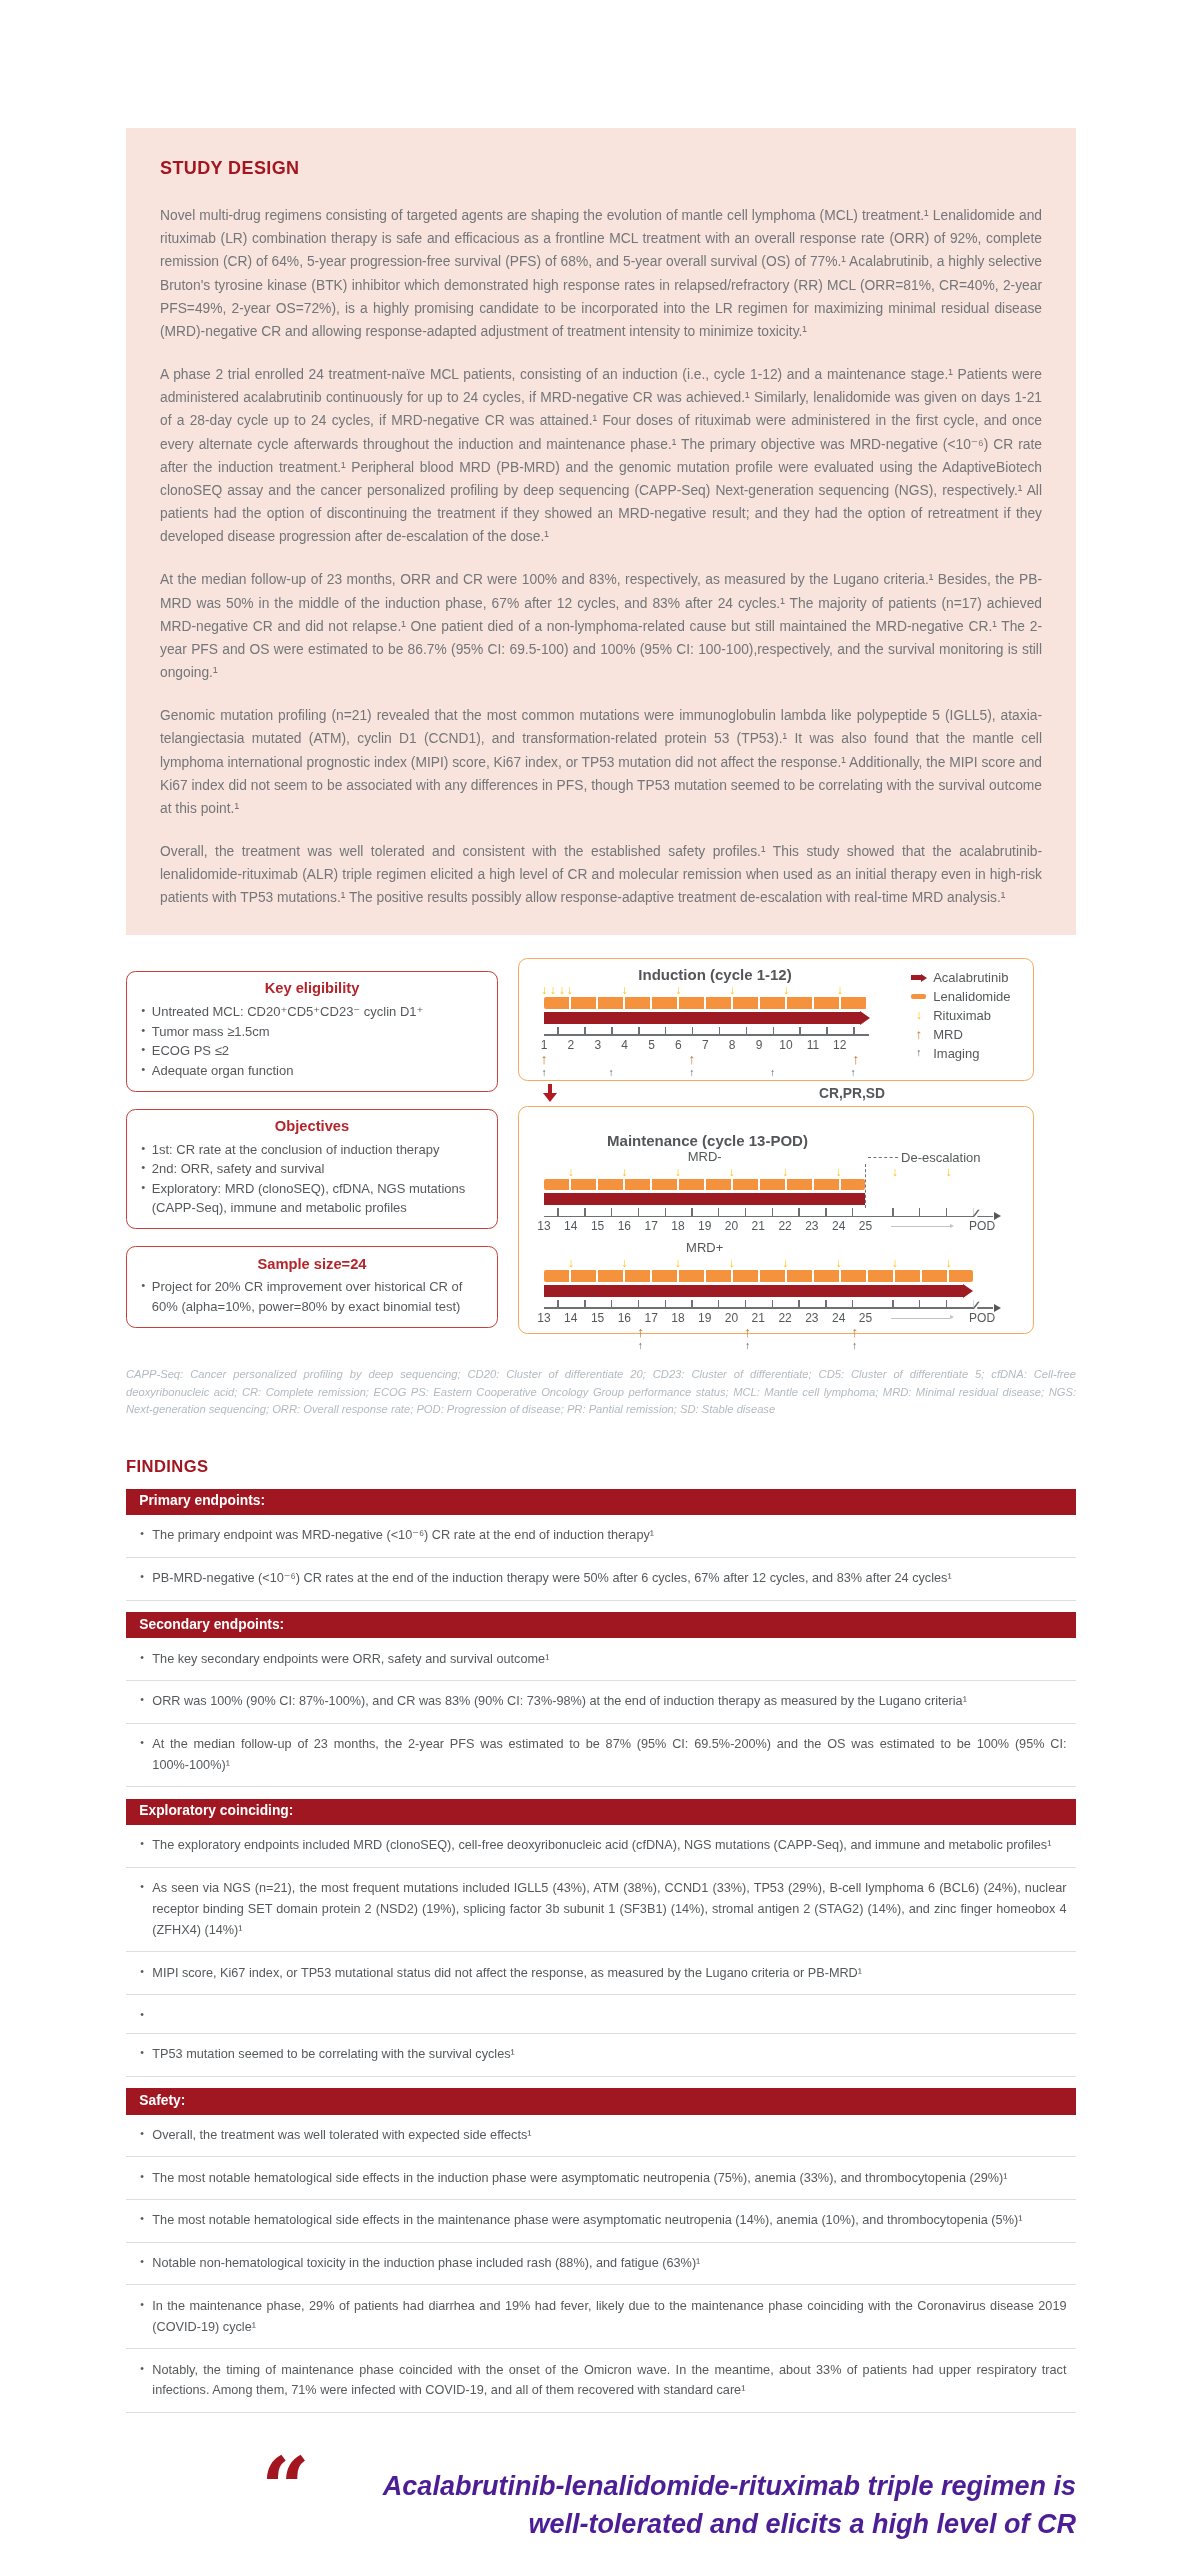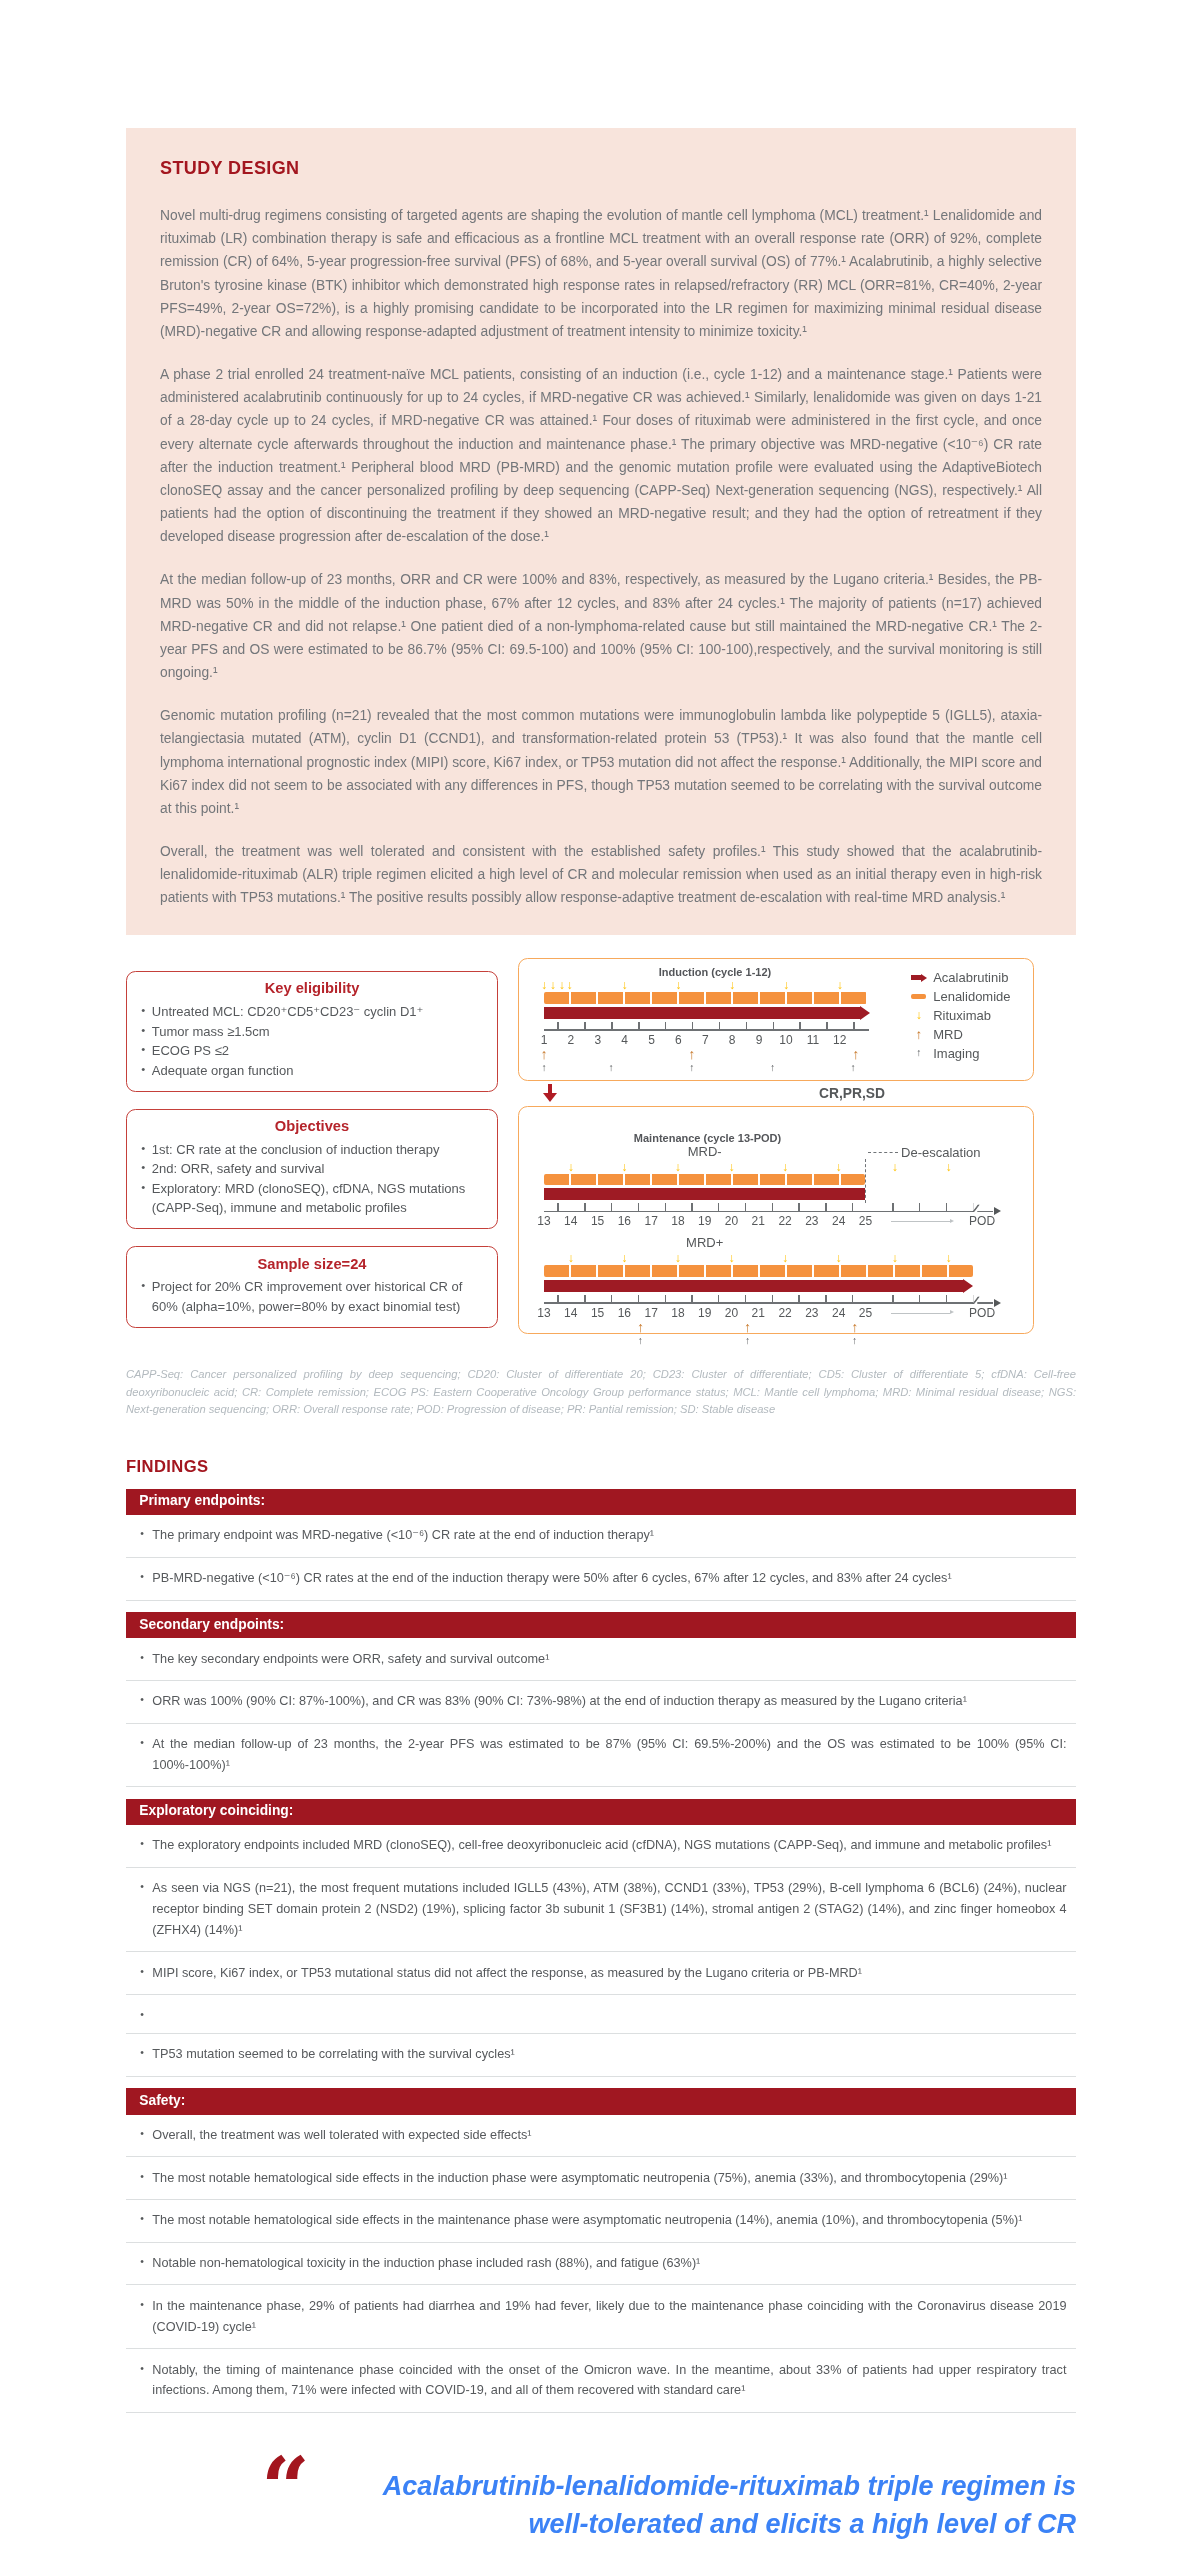--- a/index.html
+++ b/index.html
@@ -19,21 +19,21 @@
   .info-box{border:1.9px solid #C5403A;border-radius:9.5px;padding:8.5px 12.3px 10.4px;background:#fff;}
   .info-title{color:#B5242B;font-weight:bold;font-size:14.7px;text-align:center;margin-bottom:5.7px;}
   .info-list .li{display:flex;font-size:13px;color:#56595C;line-height:1.5;text-align:left;}
   .info-list .dot{flex:0 0 auto;margin:0 6.6px 0 1.9px;font-size:11.4px;color:#56595C;}
   .info-list .li-text{flex:1;}
 
   .right-col{width:516px;margin-left:20px;}
   .obox{position:relative;border:1.9px solid #F7A95C;border-radius:9.5px;box-sizing:border-box;background:#fff;}
   .induction-box{height:123px;padding-top:7.6px;}
   .maintenance-box{height:228px;padding-top:25px;margin-top:0;}
-  .chart-title{font-size:11px;font-weight:bold;color:#54565A;text-align:center;}
+  .chart-title{font-size:15px;font-weight:bold;color:#54565A;text-align:center;}
   .ind-title{margin-left:25px;width:342px;}
   .mnt-title{margin-left:25px;width:327px;}
   .chart{position:relative;margin-left:25px;width:342px;}
   .m-chart{position:relative;margin-left:25px;width:454px;}
   .mtrack{position:relative;}
   .mtrack + .mtrack{margin-top:6.6px;}
 
   .rit-row{position:relative;height:13.3px;}
   .rit{position:absolute;bottom:0;transform:translateX(-50%);color:#FFC30B;font-weight:bold;font-size:12.3px;line-height:1;}
   .lenrow{position:relative;height:11.4px;margin-top:0.9px;}
@@ -88,21 +88,21 @@
   .f-section{margin-top:0;}
   .f-bar{margin-top:11.4px;background:#A01721;color:#fff;font-weight:bold;font-size:13.8px;padding:4.7px 0 6.6px 13.3px;}
   .f-bullets .li{display:flex;padding:10.4px 9.5px 10.4px 5.7px;border-bottom:0.9px solid #DCDFE0;font-size:12.7px;line-height:1.65;color:#56595C;text-align:justify;}
   .f-bullets .li:last-child{border-bottom:0.9px solid #DCDFE0;}
   .f-bullets .dot{flex:0 0 auto;margin:0 8.5px 0 8.5px;font-size:10.4px;color:#55585A;}
   .f-bullets .li-text{flex:1;}
 
   
   .quote{position:relative;margin-top:55px;}
   .qmark{position:absolute;left:135px;top:-11.4px;font-family:"DejaVu Serif","Liberation Serif",serif;font-weight:bold;font-size:85px;line-height:.75;color:#A3161F;}
-  .qtext{margin-left:218px;text-align:right;font-size:27px;font-weight:bold;font-style:italic;color:#3b82f6;line-height:1.4;}
+  .qtext{margin-left:218px;text-align:right;font-size:27px;font-weight:bold;font-style:italic;color:#4c1d95;line-height:1.4;}
 </style>
 </head>
 <body>
 
 <div class="page">
   <div class="content">
 
     <div class="pink-box">
       <div class="sd-title">STUDY DESIGN</div>
       <p class="sd-para">Novel multi-drug regimens consisting of targeted agents are shaping the evolution of mantle cell lymphoma (MCL) treatment.¹ Lenalidomide and rituximab (LR) combination therapy is safe and efficacious as a frontline MCL treatment with an overall response rate (ORR) of 92%, complete remission (CR) of 64%, 5-year progression-free survival (PFS) of 68%, and 5-year overall survival (OS) of 77%.¹ Acalabrutinib, a highly selective Bruton's tyrosine kinase (BTK) inhibitor which demonstrated high response rates in relapsed/refractory (RR) MCL (ORR=81%, CR=40%, 2-year PFS=49%, 2-year OS=72%), is a highly promising candidate to be incorporated into the LR regimen for maximizing minimal residual disease (MRD)-negative CR and allowing response-adapted adjustment of treatment intensity to minimize toxicity.¹</p>

